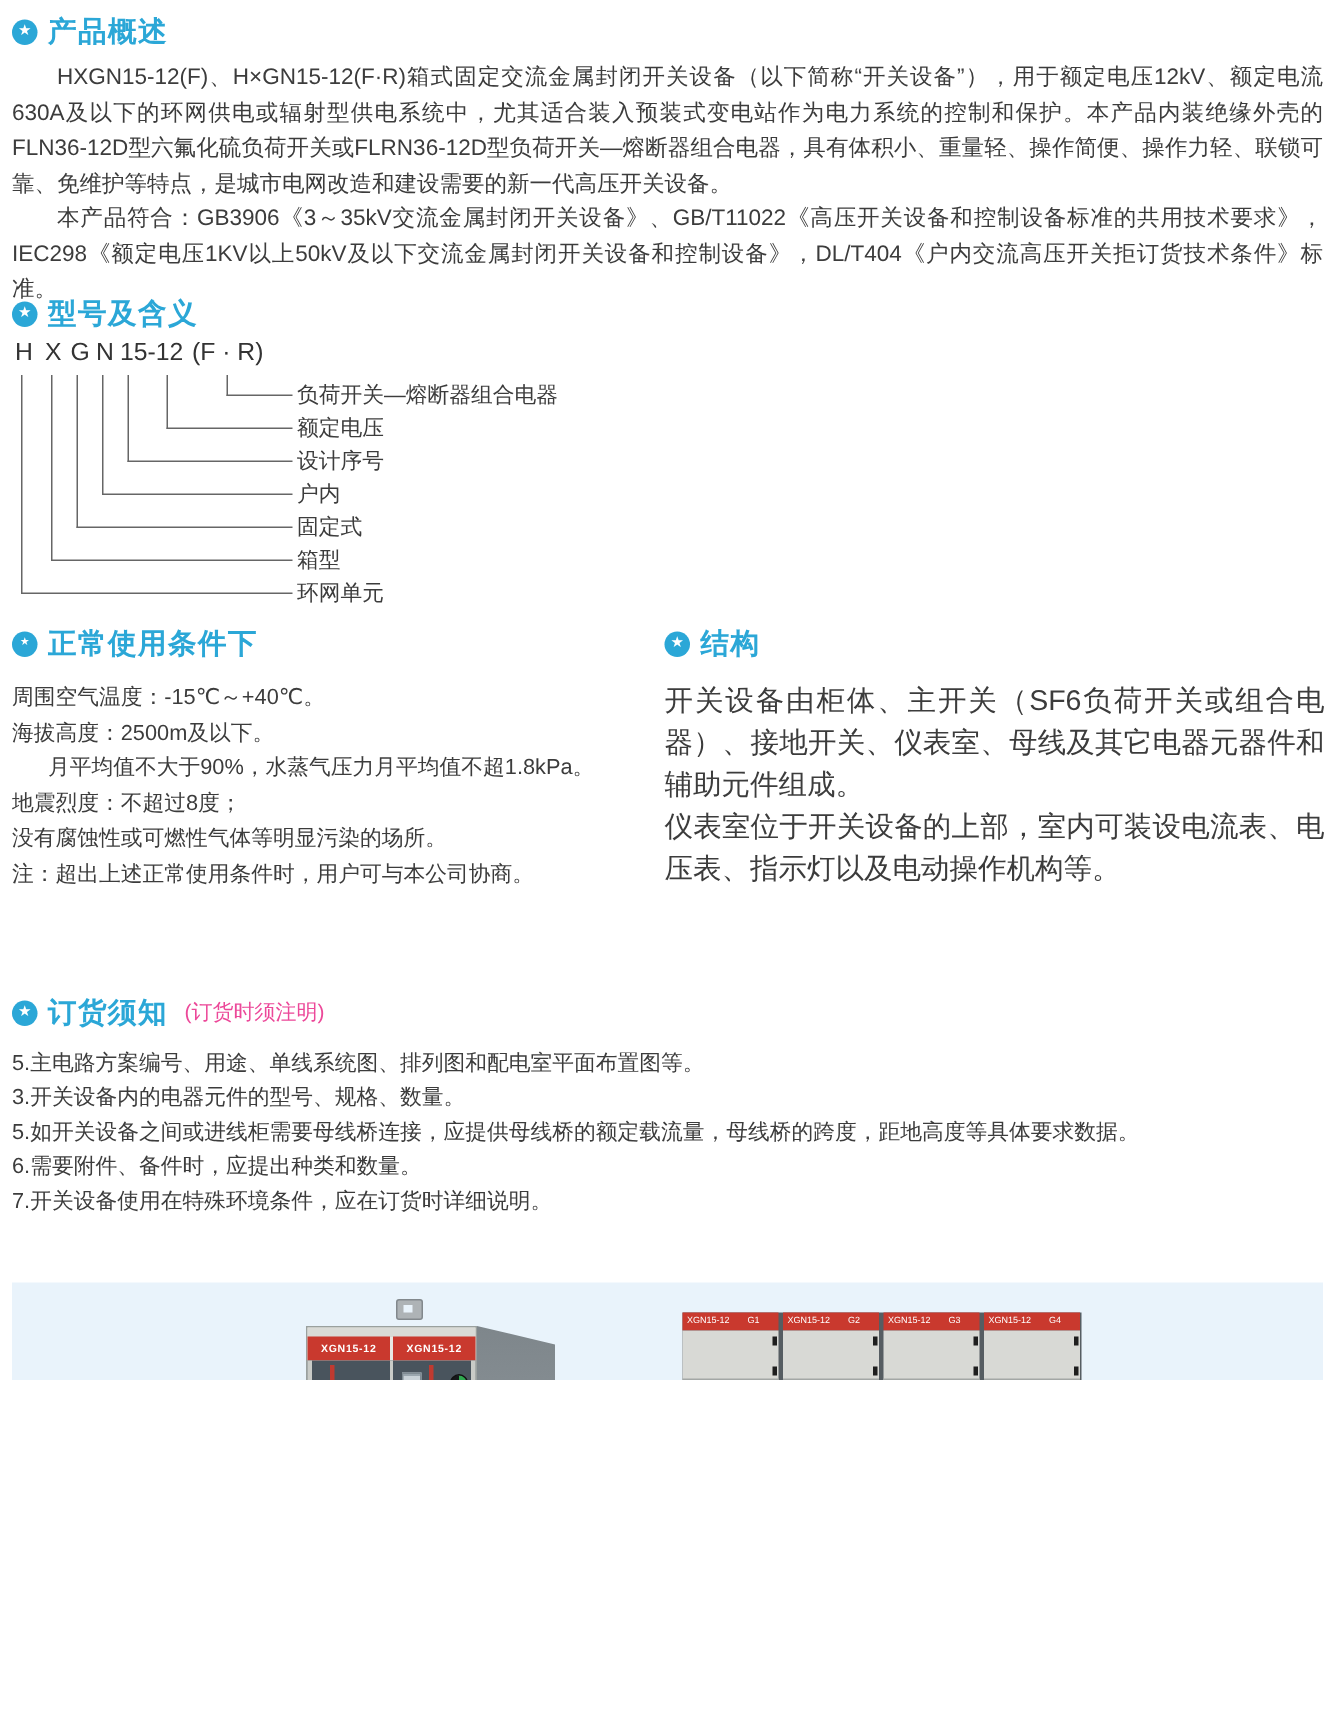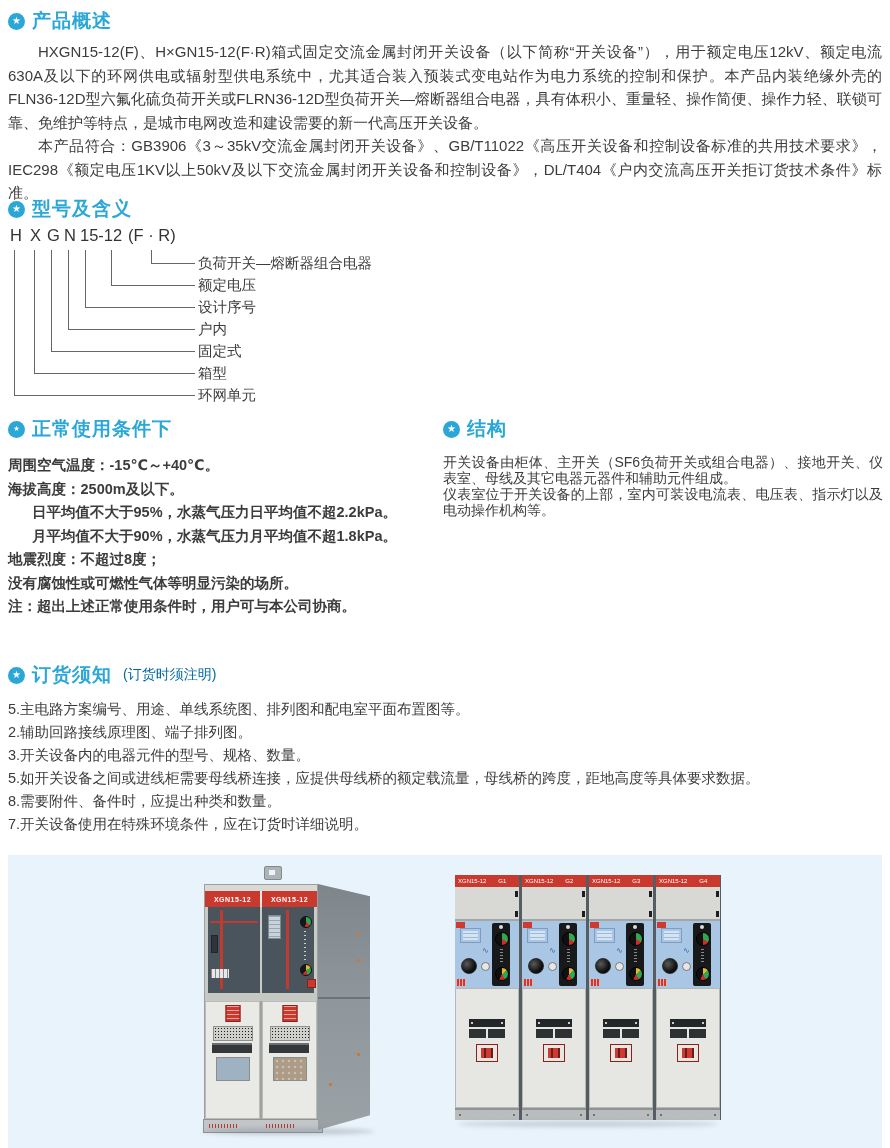--- a/index.html
+++ b/index.html
@@ -1,43 +1,43 @@
 <!DOCTYPE html>
 <html><head>
 <meta charset="utf-8">
 <style>
   html,body{margin:0;padding:0;background:#fff;}
-  #page{position:relative;width:890px;height:1148px;background:#fff;overflow:hidden;
+  #page{position:relative;width:890px;height:920px;background:#fff;overflow:hidden;
         font-family:"Liberation Sans","DejaVu Sans",sans-serif;color:#3c3c3c;}
 
   
   .sec-head{position:absolute;display:flex;align-items:center;gap:7px;}
   .sec-icon{width:17px;height:17px;border-radius:50%;background:#2BA7D7;color:#fff;
             display:flex;align-items:center;justify-content:center;flex:0 0 auto;}
   .sec-icon::before{content:"★";font-size:10px;line-height:1;}
   .sec-title{font-size:19px;font-weight:bold;color:#2BA7D7;letter-spacing:1px;}
-  .sec-sub{font-size:14px;color:#0369a1;margin-left:4px;font-weight:normal;text-align:center;}
+  .sec-sub{font-size:14px;color:#ec4899;margin-left:4px;font-weight:normal;text-align:center;}
 
   
   .overview-text{position:absolute;left:8px;top:40px;width:874px;font-size:15px;
                  line-height:23.5px;text-align:justify;}
   .overview-text p{margin:0;text-indent:2em;}
 
   .model-diagram{position:absolute;left:8px;top:226px;width:430px;height:190px;}
   .model-part{position:absolute;top:0;font-size:16.5px;color:#333;white-space:nowrap;}
   .mline{position:absolute;border-left:1px solid #666;border-bottom:1px solid #666;}
   .mlabel{position:absolute;left:190px;font-size:14.5px;color:#3c3c3c;white-space:nowrap;}
 
   .cond-block{position:absolute;left:8px;top:416px;width:430px;}
   .cond-lines{margin-top:12px;font-size:14.5px;line-height:23.5px;}
-  .cond-lines div{white-space:nowrap;font-weight:bold;}
+  .cond-lines div{white-space:nowrap;}
   .cond-lines .indent{padding-left:24px;}
 
   .struct-block{position:absolute;left:443px;top:416px;width:440px;}
-  .struct-lines{margin-top:12px;font-size:14px;line-height:16px;text-align:justify;}
+  .struct-lines{margin-top:12px;font-size:19px;line-height:28px;text-align:justify;}
   .struct-lines p{margin:0;}
 
   .order-list{position:absolute;left:8px;top:698px;width:874px;font-size:14.5px;line-height:23px;}
   .order-list div{white-space:nowrap;}
 
   
   .photo-panel{position:absolute;left:8px;top:855px;width:874px;height:293px;background:#E9F3FB;}
 
   
   .cab{position:absolute;left:200px;top:860px;width:180px;height:276px;}
@@ -181,21 +181,20 @@
   </div>
 
   <div class="cond-block">
     <div class="sec-head" style="position:relative;left:0;top:0;font-family:Liberation Mono, monospace;">
       <span class="sec-icon"></span>
       <span class="sec-title">正常使用条件下</span>
     </div>
     <div class="cond-lines">
       <div>周围空气温度：-15℃～+40℃。</div>
       <div>海拔高度：2500m及以下。</div>
-      <div class="indent">日平均值不大于95%，水蒸气压力日平均值不超2.2kPa。</div>
       <div class="indent">月平均值不大于90%，水蒸气压力月平均值不超1.8kPa。</div>
       <div>地震烈度：不超过8度；</div>
       <div>没有腐蚀性或可燃性气体等明显污染的场所。</div>
       <div>注：超出上述正常使用条件时，用户可与本公司协商。</div>
     </div>
   </div>
 
   <div class="struct-block">
     <div class="sec-head" style="position:relative;left:0;top:0;">
       <span class="sec-icon"></span>
@@ -207,24 +206,23 @@
     </div>
   </div>
 
   <div class="sec-head" style="left:8px;top:662px;">
     <span class="sec-icon"></span>
     <span class="sec-title">订货须知</span>
     <span class="sec-sub">(订货时须注明)</span>
   </div>
   <div class="order-list">
     <div>5.主电路方案编号、用途、单线系统图、排列图和配电室平面布置图等。</div>
-    <div>2.辅助回路接线原理图、端子排列图。</div>
     <div>3.开关设备内的电器元件的型号、规格、数量。</div>
     <div>5.如开关设备之间或进线柜需要母线桥连接，应提供母线桥的额定载流量，母线桥的跨度，距地高度等具体要求数据。</div>
-    <div>8.需要附件、备件时，应提出种类和数量。</div>
+    <div>6.需要附件、备件时，应提出种类和数量。</div>
     <div>7.开关设备使用在特殊环境条件，应在订货时详细说明。</div>
   </div>
 
   <div class="photo-panel"></div>
 
   <div class="cab">
     <i class="hook"></i>
     <div class="cab-front">
       <div class="cab-cap"></div>
       <div class="cab-band">

